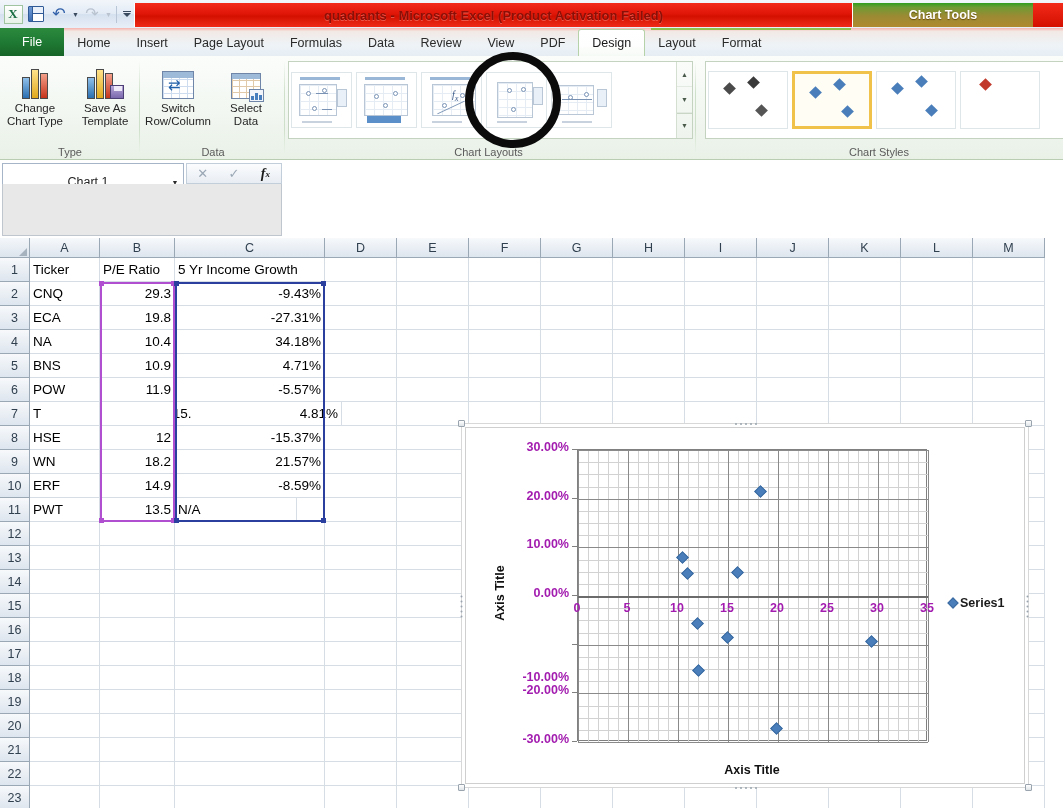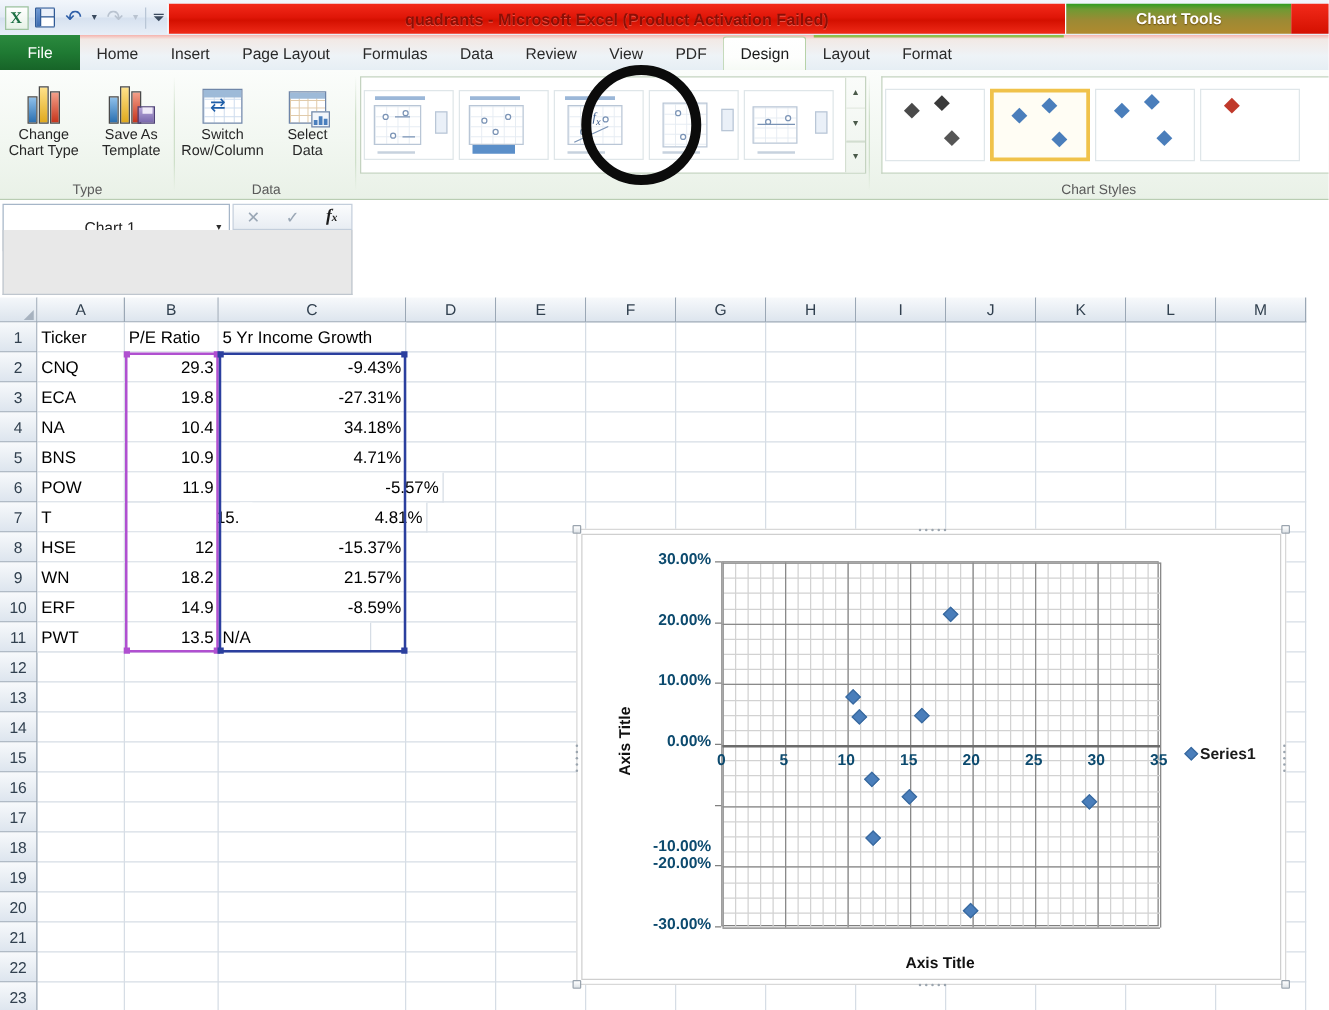--- a/index.html
+++ b/index.html
@@ -169,21 +169,21 @@
     padding:1px;
   }
   .icon-grid2 .mini i { width:3px; background:#4a7fbd; display:block; }
 
   
   .gallery {
     position:absolute; border:1px solid #c4d3c0; background:#ffffff;
     display:flex; align-items:center; overflow:hidden;
   }
   .gthumb {
-    width:72px; height:56px; margin:2px; border:1px solid #dfe6e9;
+    width:61px; height:56px; margin:2px; border:1px solid #dfe6e9;
     background:#ffffff; position:relative; flex:none;
   }
   .gscroll {
     position:absolute; right:0; top:0; width:16px; height:100%;
     background:linear-gradient(to bottom,#fafcfa,#eef4ed);
     border-left:1px solid #d4dfd1; display:flex; flex-direction:column;
   }
   .gscroll div {
     flex:1; display:flex; align-items:center; justify-content:center;
     font-size:7px; color:#4a5a4a; border-bottom:1px solid #e3eae1;
@@ -319,21 +319,21 @@
   .chandle.dots {
     width:22px; height:5px; border:none; background:none;
     display:flex; align-items:center; justify-content:space-between;
   }
   .chandle.dots b { width:2px;height:2px;background:#9aa4ae;display:block;border-radius:50%; }
 
   .plotarea {
     position:absolute; background:#ffffff; border:1px solid #808080;
   }
   .ytick, .xtick {
-    position:absolute; font-size:12.5px; color:#0c4a6e; font-weight:bold;
+    position:absolute; font-size:12.5px; color:#a21caf; font-weight:bold;
     font-family:"Liberation Sans", sans-serif; white-space:nowrap;
   }
   .ytick { text-align:right; }
   .xtick { text-align:center; }
   .axistitle {
     position:absolute; font-size:12.5px; font-weight:bold; color:#111;
     white-space:nowrap;
   }
   .axistitle.y { transform:rotate(-90deg); transform-origin:50% 50%; }
   .marker {
@@ -511,20 +511,21 @@
         <span class="tn-line" style="left:10px;top:26px;width:30px"></span>
         <span class="tn-leg" style="right:4px;top:16px"></span>
         <span class="tn-xlab"></span>
       </div>
       <div class="gscroll">
         <div>▲</div>
         <div>▼</div>
         <div style="border-bottom:none;border-top:1px solid #c9d6c6">▼</div>
       </div>
     </div>
+    <div class="rgroup-label" style="left:0;width:405px">Chart Layouts</div>
     <div class="rgroup-divider" style="right:2px;"></div>
   </div>
 
   <div class="rgroup" style="left:700px; width:363px;">
     <div class="gallery" style="left:5px; top:5px; width:358px; height:78px; border-right:none;">
       <div class="sthumb">
         <span class="dia" style="left:16px;top:12px;background:#4a4a4a"></span>
         <span class="dia" style="left:40px;top:6px;background:#3a3a3a"></span>
         <span class="dia" style="left:48px;top:34px;background:#555"></span>
       </div>
@@ -654,21 +655,21 @@
       <div class="cell num" style="left: 100px; top: 68px; width: 75px;">19.8</div>
       <div class="cell num" style="left: 175px; top: 68px; width: 150px;">-27.31%</div>
       <div class="cell txt" style="left: 30px; top: 92px; width: 70px;">NA</div>
       <div class="cell num" style="left: 100px; top: 92px; width: 75px;">10.4</div>
       <div class="cell num" style="left: 175px; top: 92px; width: 150px;">34.18%</div>
       <div class="cell txt" style="left: 30px; top: 116px; width: 70px;">BNS</div>
       <div class="cell num" style="left: 100px; top: 116px; width: 75px;">10.9</div>
       <div class="cell num" style="left: 175px; top: 116px; width: 150px;">4.71%</div>
       <div class="cell txt" style="left: 30px; top: 140px; width: 70px;">POW</div>
       <div class="cell num" style="left: 100px; top: 140px; width: 75px;">11.9</div>
-      <div class="cell num" style="left: 175px; top: 140px; width: 180px;">-5.57%</div>
+      <div class="cell num" style="left: 175px; top: 140px; width: 150px;">-5.57%</div>
       <div class="cell txt" style="left: 30px; top: 164px; width: 70px;">T</div>
       <div class="cell num" style="left: 100px; top: 164px; width: 75px; margin-left: 28px;">15.9</div>
       <div class="cell num" style="left: 192px; top: 164px; width: 150px;">4.81%</div>
       <div class="cell txt" style="left: 30px; top: 188px; width: 70px;">HSE</div>
       <div class="cell num" style="left: 100px; top: 188px; width: 75px;">12</div>
       <div class="cell num" style="left: 175px; top: 188px; width: 150px;">-15.37%</div>
       <div class="cell txt" style="left: 30px; top: 212px; width: 70px;">WN</div>
       <div class="cell num" style="left: 100px; top: 212px; width: 75px;">18.2</div>
       <div class="cell num" style="left: 175px; top: 212px; width: 150px;">21.57%</div>
       <div class="cell txt" style="left: 30px; top: 236px; width: 70px;">ERF</div>

